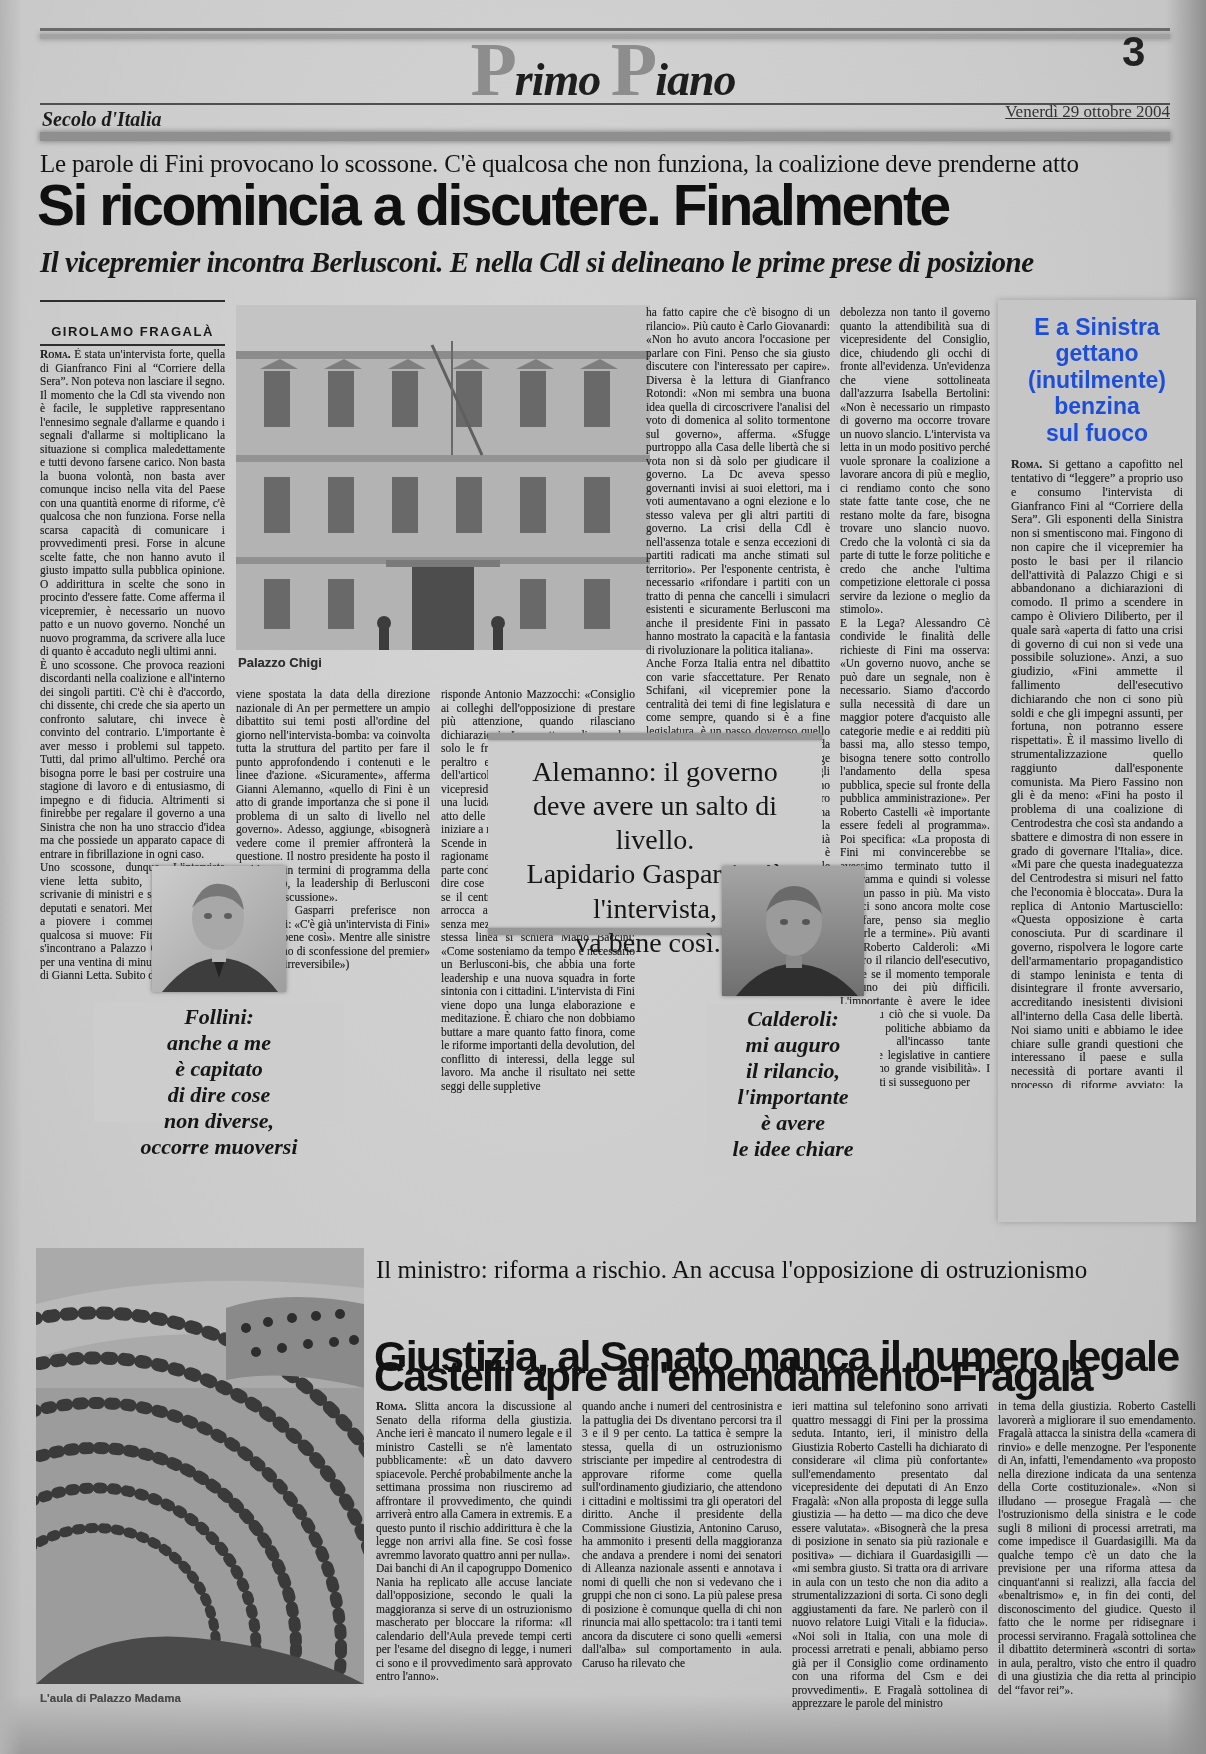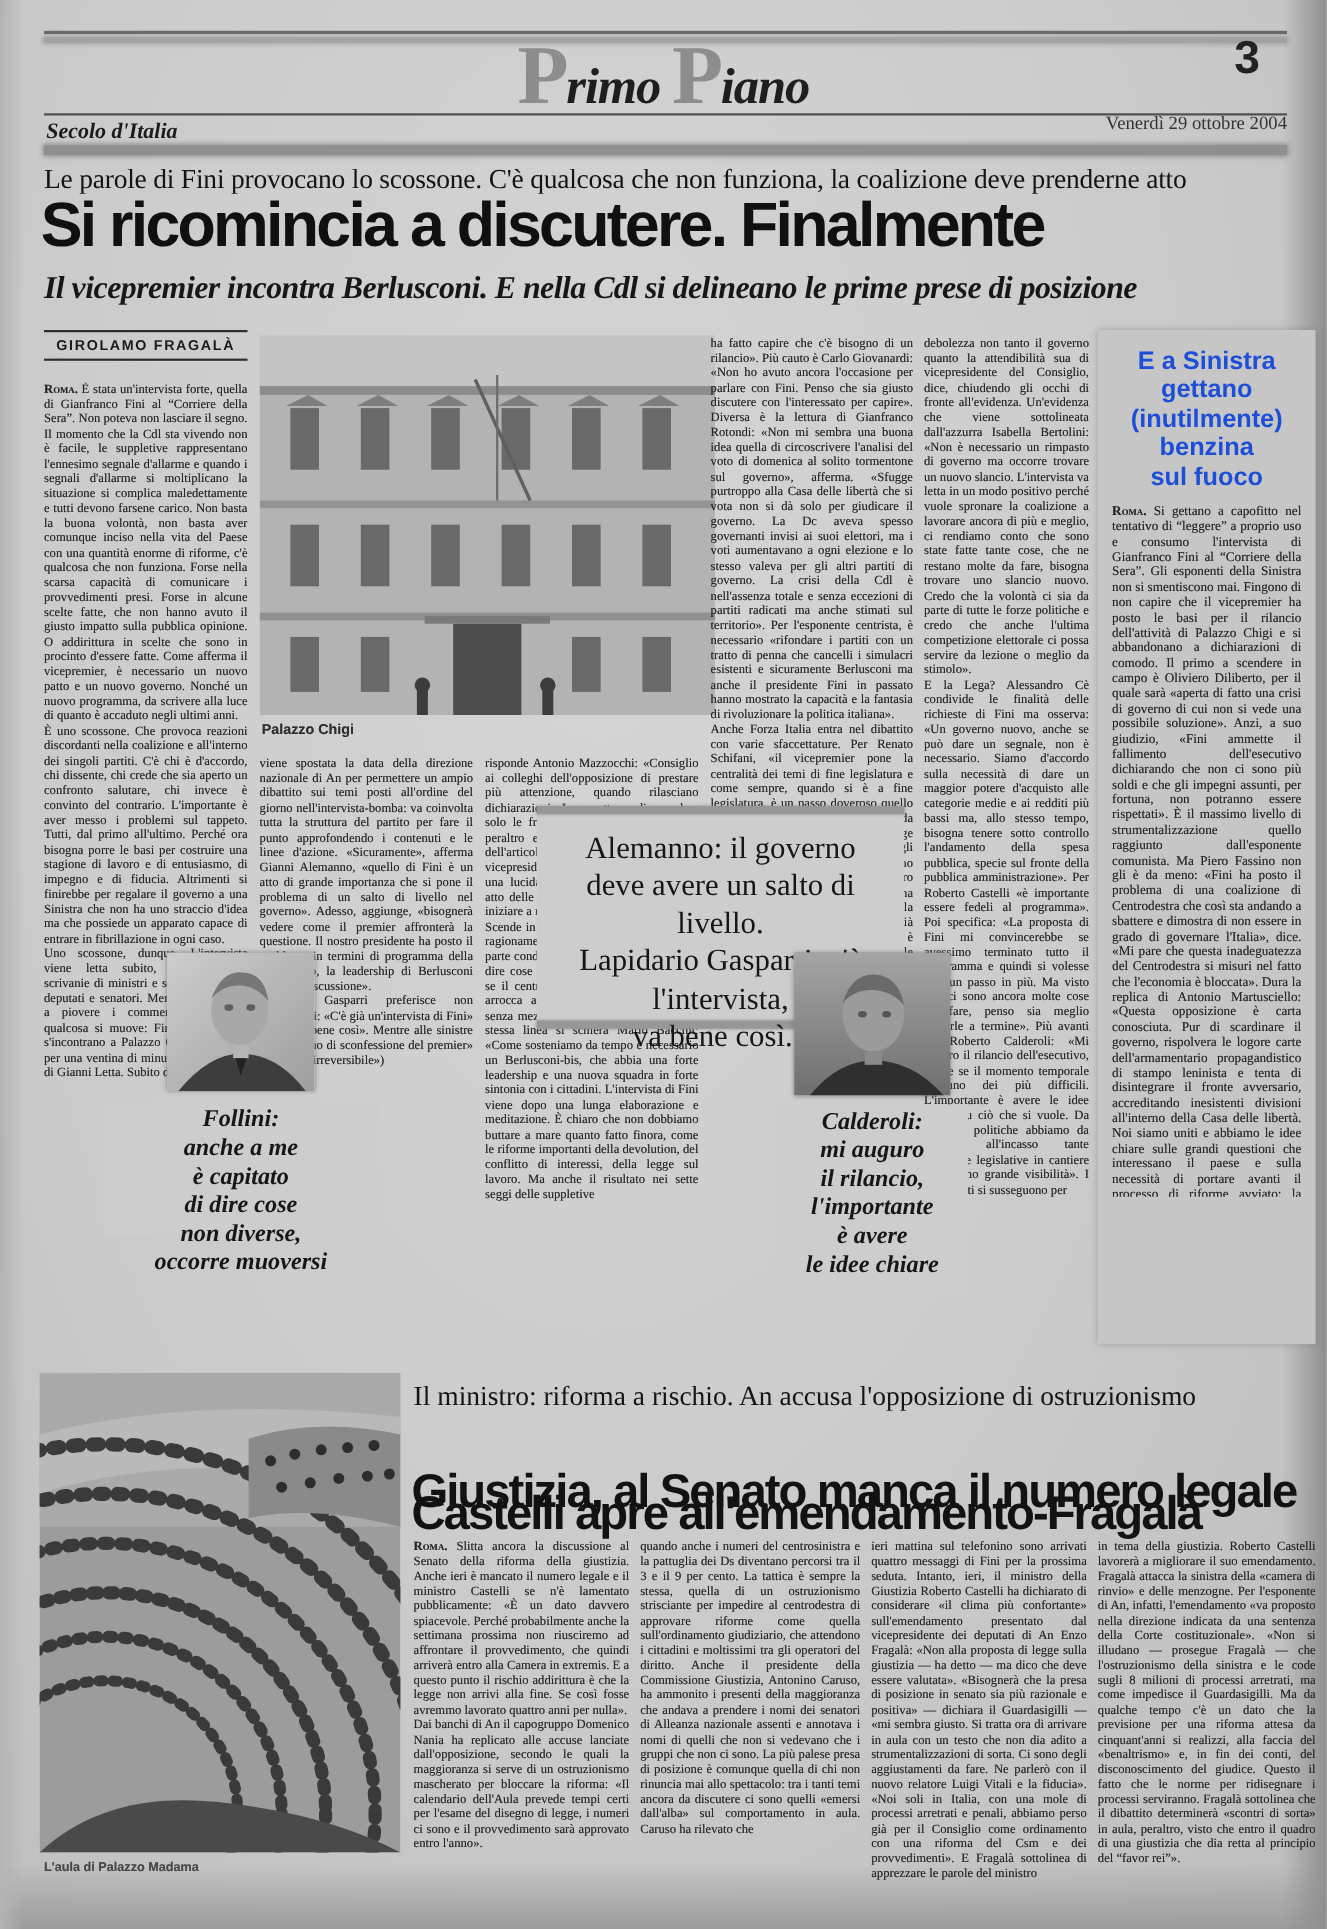--- a/index.html
+++ b/index.html
@@ -17,21 +17,21 @@
   .softbar{background:#8f8f8f;box-shadow:0 0 5px 1px rgba(120,120,120,.8);}
   .masthead{width:1206px;text-align:center;white-space:nowrap;}
   .bigP{font:bold 76px "Liberation Serif", serif;color:#8d8d8d;letter-spacing:-2px;}
   .mastword{font:italic bold 46px "Liberation Serif", serif;color:#1e1e1e;letter-spacing:-1px;}
   .pagenum{font:bold 42px "Liberation Sans", sans-serif;color:#222;}
   .npname{font:italic bold 20px "Liberation Serif", serif;color:#1b1b1b;}
   .npdate{font:17px "Liberation Serif", serif;color:#333;text-align:right;}
   .kicker{font:25px "Liberation Serif", serif;color:#141414;letter-spacing:-0.2px;}
   .headline{font:bold 57px "Liberation Sans", sans-serif;color:#101010;letter-spacing:-2.5px;}
   .subhead{font:italic bold 29px "Liberation Serif", serif;color:#171717;letter-spacing:-0.5px;}
-  .byline{border-top:2px solid #2e2e2e;border-bottom:2px solid #2e2e2e;padding:4px 0 5px 0;
+  .byline{border-top:2px solid #2e2e2e;border-bottom:2px solid #2e2e2e;padding:22px 0 5px 0;
     font:bold 13px "Liberation Sans", sans-serif;letter-spacing:1.5px;text-align:center;color:#1a1a1a;}
   .col{overflow:hidden;font:11.5px/13.5px "Liberation Serif", serif;text-align:justify;color:#262626;
     text-shadow:0 0 .5px rgba(40,40,40,.55);}
   .col p{margin:0 0 1px 0;text-indent:10px;}
   .col p:first-child{text-indent:0;}
   .leadin{font-weight:bold;font-variant:small-caps;}
   .caption{font:bold 13px "Liberation Sans", sans-serif;color:#2e2e2e;text-shadow:0 0 .6px rgba(60,60,60,.6);}
   .caption.small{font-size:11.5px;color:#4a4a4a;}
   .quote{white-space:pre-line;text-align:center;color:#161616;}
   .quote.alem{font:28px/1.22 "Liberation Serif", serif;}
@@ -55,21 +55,21 @@
   <div class="abs rule" style="left:40px;top:28px;width:1130px;height:3px;"></div>
   <div class="abs softbar" style="left:40px;top:34px;width:1130px;height:5px;opacity:.65;"></div>
 
   <div class="abs masthead" style="top:26px;left:0;">
     <span class="bigP">P</span><span class="mastword">rimo </span><span class="bigP">P</span><span class="mastword">iano</span>
   </div>
   <div class="abs pagenum" style="left:1122px;top:28px;">3</div>
 
   <div class="abs rule" style="left:40px;top:103px;width:1130px;height:2px;background:#4f4f4f;"></div>
   <div class="abs npname" style="left:42px;top:108px;">Secolo d'Italia</div>
-  <div class="abs npdate" style="left:800px;top:102px;width:370px;">Venerdì 29 ottobre 2004</div>
+  <div class="abs npdate" style="left:800px;top:102px;width:370px;text-decoration:underline;">Venerdì 29 ottobre 2004</div>
   <div class="abs softbar" style="left:40px;top:132px;width:1130px;height:9px;"></div>
 
   <div class="abs kicker" style="left:40px;top:150px;width:1155px;">Le parole di Fini provocano lo scossone. C'è qualcosa che non funziona, la coalizione deve prenderne atto</div>
   <div class="abs headline" style="left:37px;top:172px;width:1165px;">Si ricomincia a discutere. Finalmente</div>
   <div class="abs subhead" style="left:40px;top:246px;width:1160px;">Il vicepremier incontra Berlusconi. E nella Cdl si delineano le prime prese di posizione</div>
 
   <div class="abs byline" style="left:40px;top:300px;width:185px;">GIROLAMO FRAGALÀ</div>
 
   <div class="abs col" style="left:40px;top:336px;width:185px;height:886px;margin-top:12px;">
     <p><span class="leadin">Roma.</span> <span style="white-space:pre-line;">È stata un'intervista forte, quella di Gianfranco Fini al “Corriere della Sera”. Non poteva non lasciare il segno. Il momento che la Cdl sta vivendo non è facile, le suppletive rappresentano l'ennesimo segnale d'allarme e quando i segnali d'allarme si moltiplicano la situazione si complica maledettamente e tutti devono farsene carico. Non basta la buona volontà, non basta aver comunque inciso nella vita del Paese con una quantità enorme di riforme, c'è qualcosa che non funziona. Forse nella scarsa capacità di comunicare i provvedimenti presi. Forse in alcune scelte fatte, che non hanno avuto il giusto impatto sulla pubblica opinione. O addirittura in scelte che sono in procinto d'essere fatte. Come afferma il vicepremier, è necessario un nuovo patto e un nuovo governo. Nonché un nuovo programma, da scrivere alla luce di quanto è accaduto negli ultimi anni.

